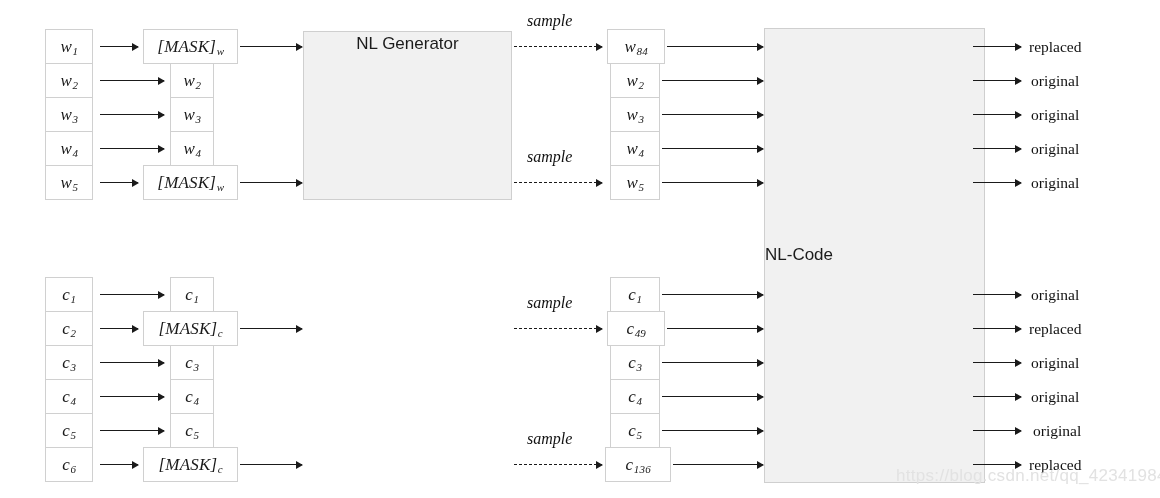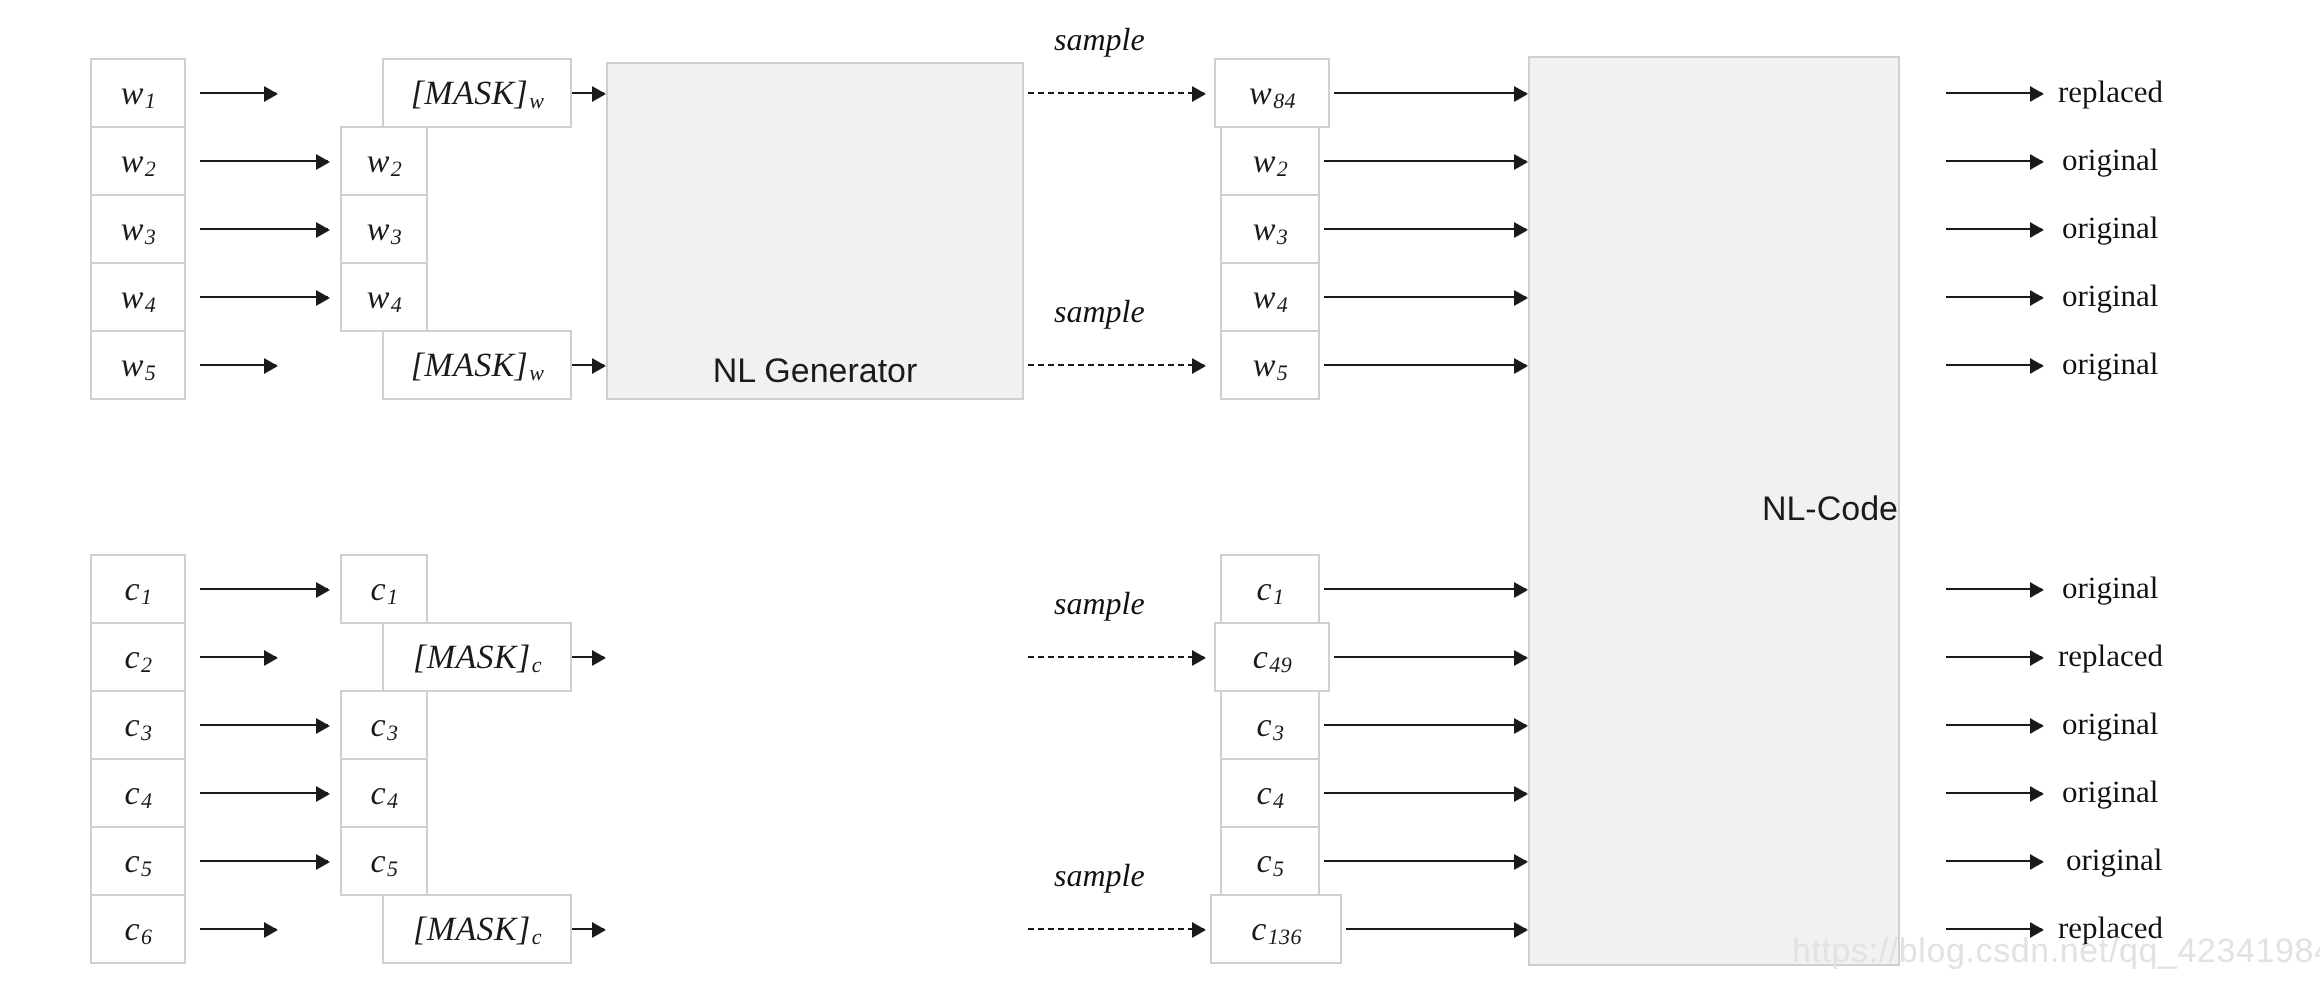--- a/index.html
+++ b/index.html
@@ -38,37 +38,36 @@
   .tok sub {
     font-size: 11px;
     font-style: italic;
     vertical-align: baseline;
     position: relative;
     top: 4px;
     left: 0.5px;
   }
   .tok.mask {
     z-index: 4;
-    margin-left: 48px;
   }
   .tok.mask .mk {
     font-family: "Liberation Serif", serif;
     font-style: italic;
     font-size: 17px;
   }
   .tok.wide { z-index: 5; }
 
   
   .proc {
     position: absolute;
     box-sizing: border-box;
     background: #f1f1f1;
     border: 1px solid #cfcfcf;
     display: flex;
-    align-items: flex-end;
+    align-items: flex-start;
     justify-content: center;
     text-align: center;
     font-family: "Liberation Sans", sans-serif;
     font-size: 17px;
     color: #1b1b1b;
     line-height: 1.45;
   }
 
   
   .arrow {
@@ -203,21 +202,21 @@
     <span>w</span>
       <sub>5</sub>
   </div>
 
   <div class="arrow" style="left:667px;top:46px;width:96px;"></div>
   <div class="arrow" style="left:662px;top:80px;width:101px;"></div>
   <div class="arrow" style="left:662px;top:114px;width:101px;"></div>
   <div class="arrow" style="left:662px;top:148px;width:101px;"></div>
   <div class="arrow" style="left:662px;top:182px;width:101px;"></div>
 
-  <div class="proc" style="left:764px;top:28px;width:186px;height:455px;flex-direction:column;">
+  <div class="proc" style="left:764px;top:28px;width:221px;height:455px;flex-direction:column;">
     <span>NL-Code</span>
   </div>
 
   <div class="arrow" style="left:973px;top:46px;width:48px;"></div>
   <div class="olabel" style="left:1029px;top:38px;">replaced</div>
 
   <div class="arrow" style="left:973px;top:80px;width:48px;"></div>
   <div class="olabel" style="left:1031px;top:72px;">original</div>
 
   <div class="arrow" style="left:973px;top:114px;width:48px;"></div>

